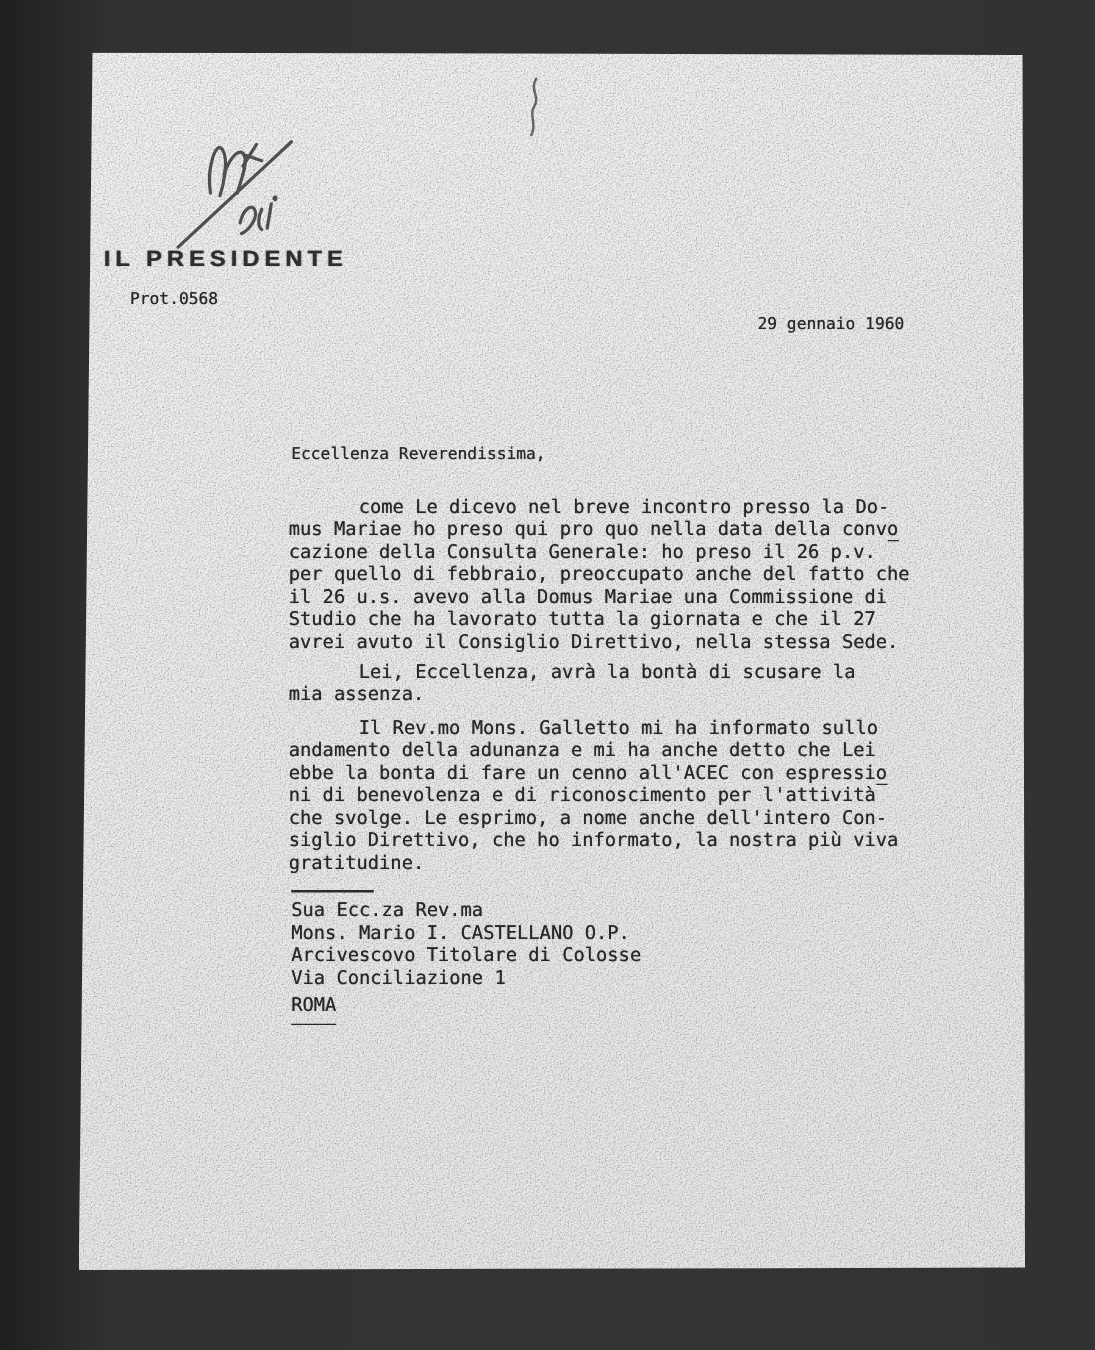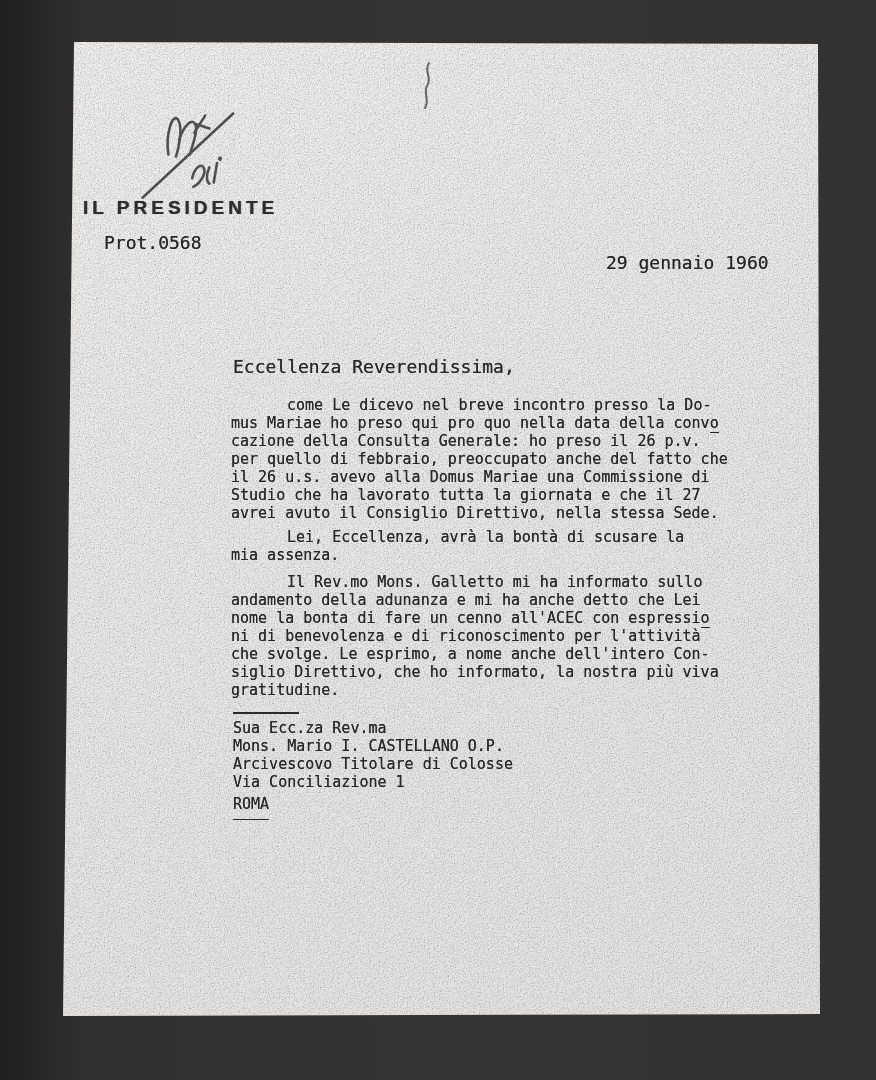--- a/index.html
+++ b/index.html
@@ -27,21 +27,21 @@
   }
   .noise {
     position: absolute;
     left: 0; top: 0;
     width: 100%; height: 100%;
     pointer-events: none;
   }
   .typed {
     position: absolute;
     font-family: "DejaVu Sans Mono", "Liberation Mono", monospace;
-    font-size: 18px;
+    font-size: 13px;
     color: #2a2a2a;
     text-shadow: 0 0 0.6px rgba(30,30,30,0.75);
     white-space: nowrap;
     text-align: center;
   }
   .stamp {
     position: absolute;
     left: 20px;
     top: 155px;
     font-family: "Liberation Sans", sans-serif;
@@ -145,21 +145,21 @@
         <div class="line">Studio che ha lavorato tutta la giornata e che il 27</div>
         <div class="line">avrei avuto il Consiglio Direttivo, nella stessa Sede.</div>
       </div>
       <div class="para para-2">
         <div class="line indent">Lei, Eccellenza, avrà la bontà di scusare la</div>
         <div class="line">mia assenza.</div>
       </div>
       <div class="para para-3">
         <div class="line indent">Il Rev.mo Mons. Galletto mi ha informato sullo</div>
         <div class="line">andamento della adunanza e mi ha anche detto che Lei</div>
-        <div class="line"><span>nome la bonta di fare un cenno all'ACEC con espressi</span><span class="u">o</span></div>
+        <div class="line"><span>ebbe la bonta di fare un cenno all'ACEC con espressi</span><span class="u">o</span></div>
         <div class="line">ni di benevolenza e di riconoscimento per l'attività</div>
         <div class="line">che svolge. Le esprimo, a nome anche dell'intero Con-</div>
         <div class="line">siglio Direttivo, che ho informato, la nostra più viva</div>
         <div class="line">gratitudine.</div>
       </div>
     </div>
 
     <div class="recipient">
       <div class="recipient-rule"></div>
       <div class="line">Sua Ecc.za Rev.ma</div>

